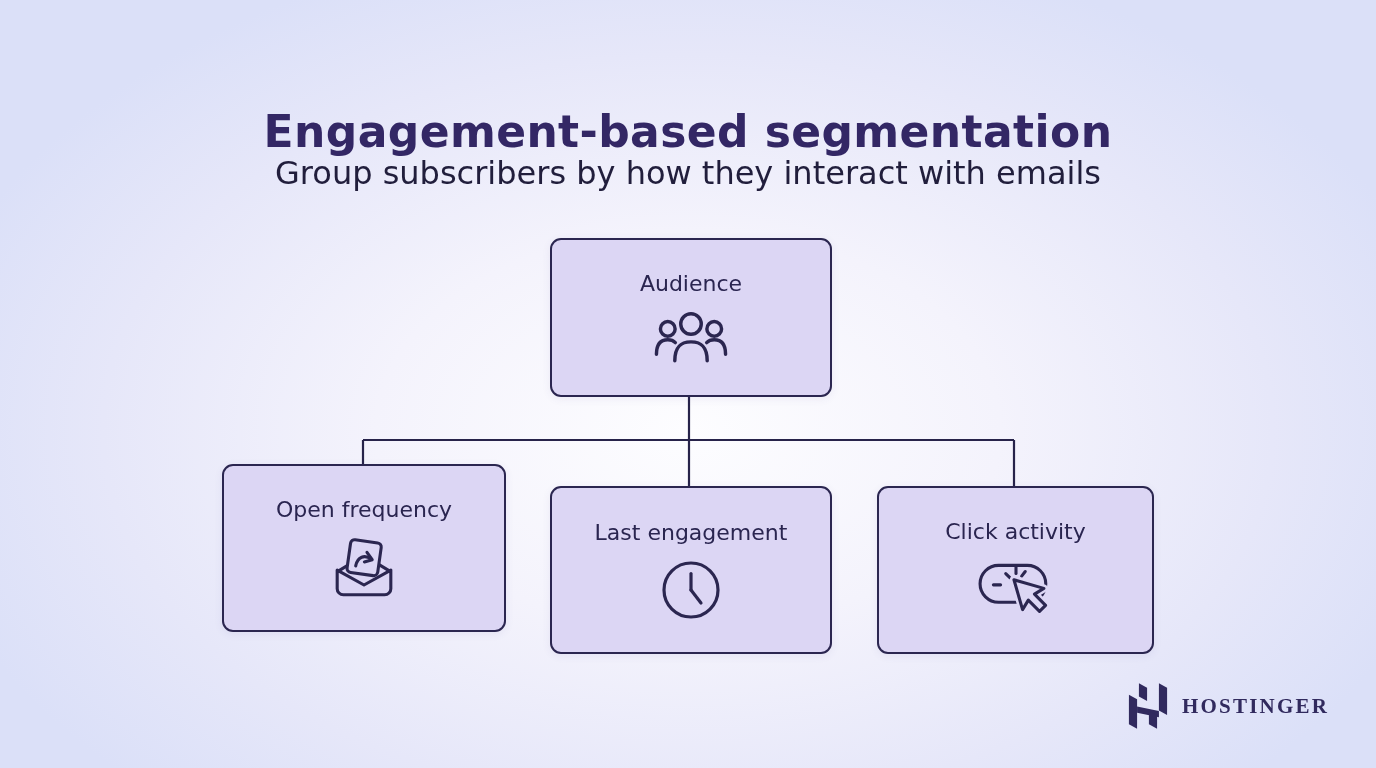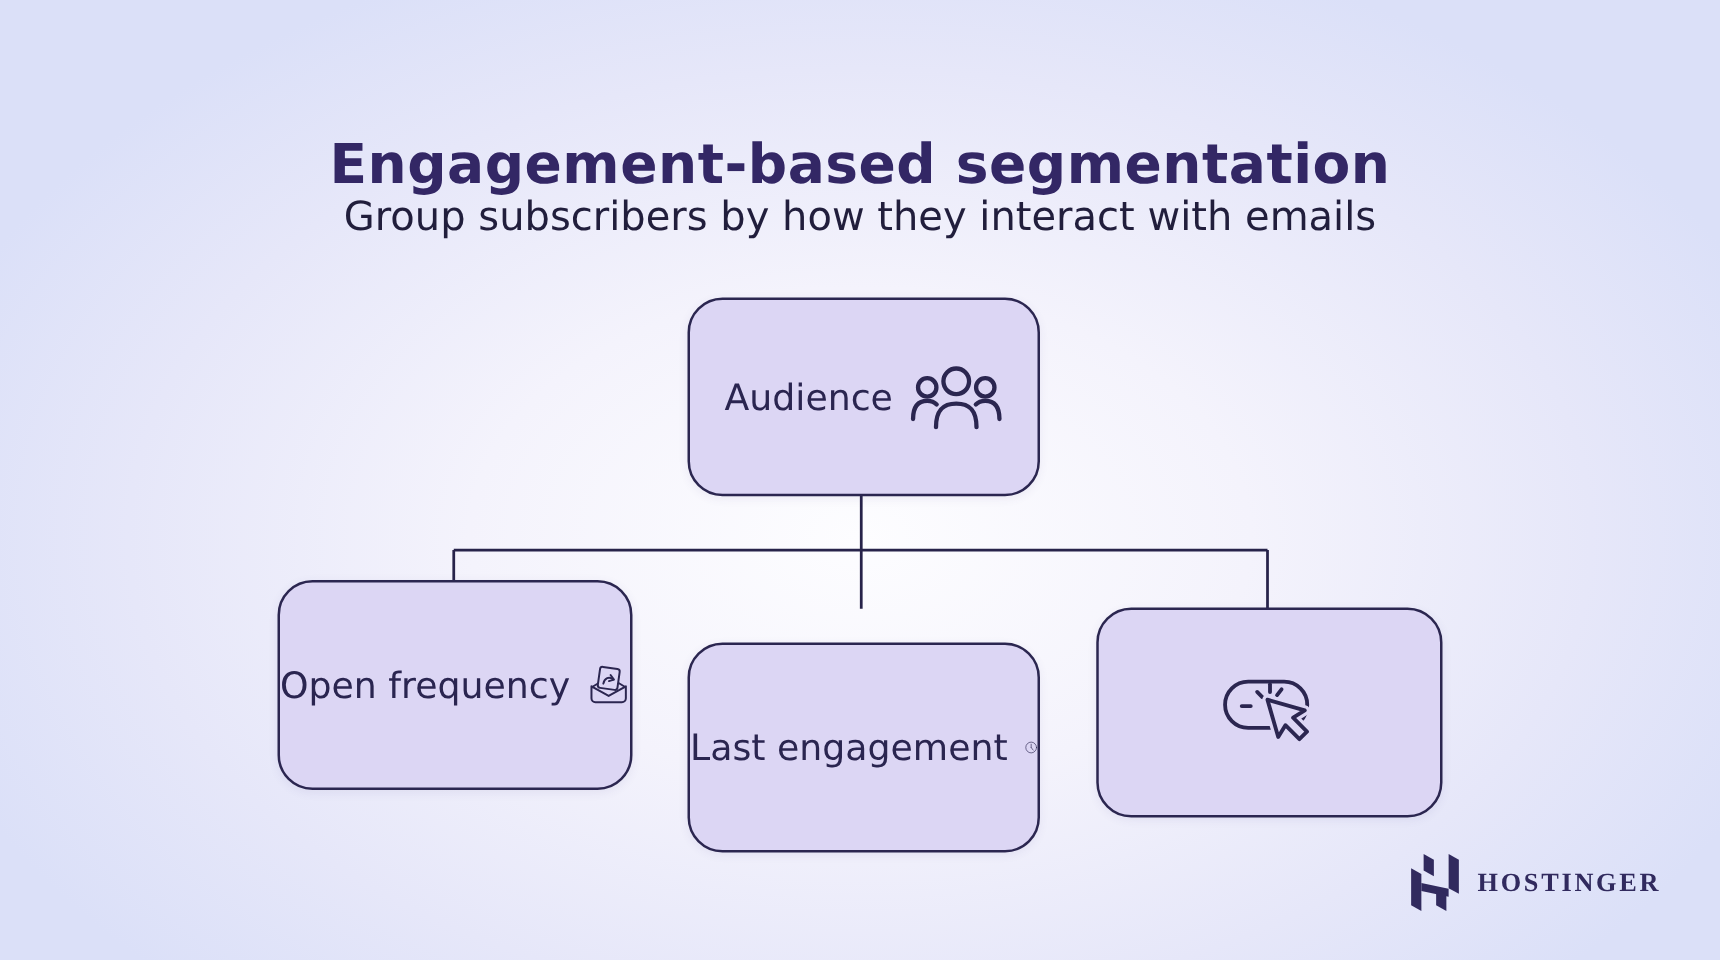--- a/index.html
+++ b/index.html
@@ -19,30 +19,30 @@
     letter-spacing:.4px;color:#332765;margin-top:32px;
   }
   .subtitle{
     position:absolute;top:154px;left:0;width:100%;
     text-align:center;font-size:32px;color:#211e3c;
   }
   .node{
     position:absolute;
     background:#dcd6f4;
     border:2.5px solid #2b2650;
-    border-radius:28px;
-    display:flex;flex-direction:row;align-items:center;justify-content:center;
+    border-radius:11px;
+    display:flex;flex-direction:column;align-items:center;justify-content:center;
     gap:14px;
-    color:#2a2550;font-size:29px;
+    color:#2a2550;font-size:22px;
     box-shadow:0 2px 8px rgba(80,70,140,.08);
   }
   .node-label{white-space:nowrap;}
   .node-audience{left:550px;top:238px;width:278px;height:155px;}
   .node-open{left:222px;top:464px;width:280px;height:164px;}
-  .node-last{left:550px;top:486px;width:278px;height:164px;margin-top:28px;}
+  .node-last{left:550px;top:486px;width:278px;height:164px;}
   .node-click{left:877px;top:486px;width:273px;height:164px;}
   .connectors{position:absolute;left:0;top:0;width:1376px;height:768px;pointer-events:none;}
   .icon{display:block;}
   .brand{
     position:absolute;left:1128px;top:682px;height:48px;
     display:flex;align-items:center;gap:14px;
   }
   .brand-text{
     font-size:21px;font-weight:700;letter-spacing:2.2px;
     color:#312a5e;font-family:Liberation Serif, serif;
@@ -96,20 +96,21 @@
     <svg class="icon" width="62" height="62" viewBox="0 0 62 62">
       <g class="stroke-ic" stroke-width="3.2">
         <circle cx="31" cy="31" r="27"></circle>
         <path d="M31 31 L31 14.5"></path>
         <path d="M31 31 L41 44"></path>
       </g>
     </svg>
   </div>
 
   <div class="node node-click">
+    <span class="node-label">Click activity</span>
     <svg class="icon" width="76" height="64" viewBox="0 0 74 62">
       <g class="stroke-ic" stroke-width="3">
         <rect x="2" y="7" width="64" height="36" rx="18"></rect>
         <path d="M15 26 H22"></path>
         <path d="M27 15 L31 19"></path>
         <path d="M37 9 L37 15"></path>
         <path d="M46 13 L42.5 17.5"></path>
       </g>
       <path d="M35 21 L43.4 50.1 L49 40.9 L59.9 51.8 L65.8 45.9 L55 35 L64.1 29.4 Z" fill="#dcd6f4" stroke="#dcd6f4" stroke-width="8" stroke-linejoin="round"></path>
       <path d="M35 21 L43.4 50.1 L49 40.9 L59.9 51.8 L65.8 45.9 L55 35 L64.1 29.4 Z" fill="#dcd6f4" stroke="#2b2650" stroke-width="3" stroke-linejoin="round"></path>

